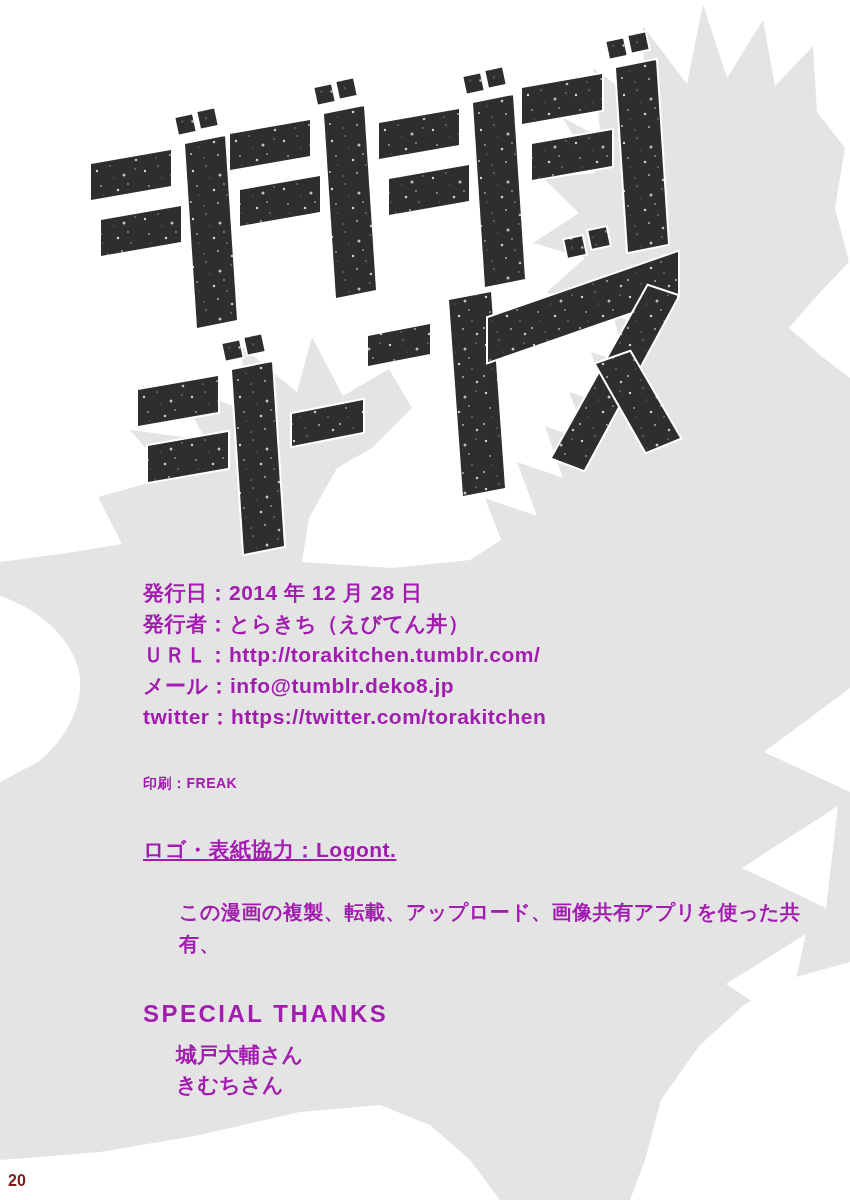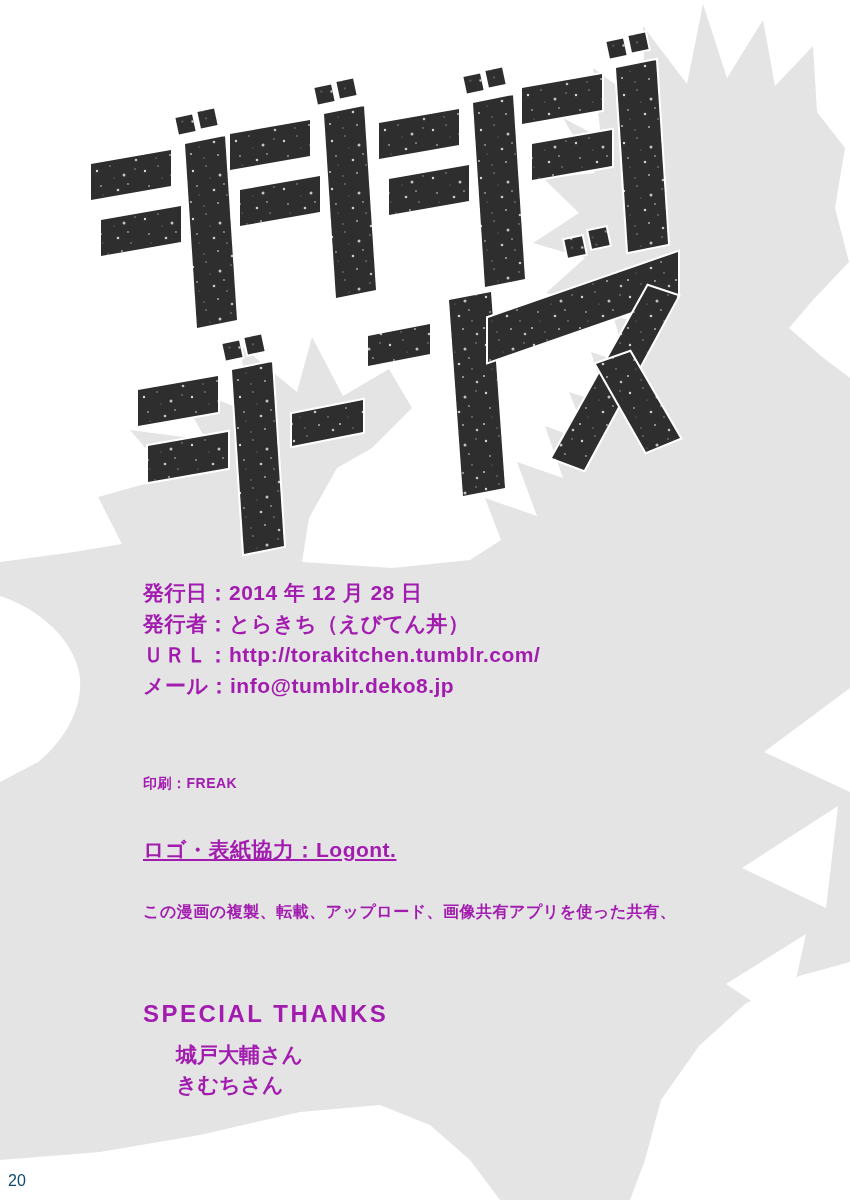--- a/index.html
+++ b/index.html
@@ -8,24 +8,24 @@
     background:#ffffff;
     font-family:"Liberation Sans","DejaVu Sans",sans-serif;
     color:#141414;
   }
   #stage{position:absolute;inset:0;width:850px;height:1200px;}
   .txt{position:absolute;left:143px;font-weight:bold;color:#a21caf;}
   .colophon{top:577px;font-size:21px;line-height:31px;letter-spacing:0.5px;}
   .colophon div{white-space:nowrap;}
   .printer{top:775px;font-size:14px;letter-spacing:0.5px;}
   .logocredit{top:836px;font-size:21px;letter-spacing:0.5px;text-decoration:underline;}
-  .disclaimer{top:896px;font-size:16px;line-height:32px;letter-spacing:0.5px;width:660px;}
+  .disclaimer{top:896px;font-size:20px;line-height:32px;letter-spacing:0.5px;width:660px;margin-left:36px;}
   .thanks-head{top:1000px;font-size:24px;letter-spacing:2.5px;}
   .thanks-names{top:1040px;font-size:21px;line-height:30px;margin-left:33px;}
-  .pagenum{position:absolute;left:8px;top:1172px;font-size:16px;font-weight:normal;color:#0c4a6e;}
+  .pagenum{position:absolute;left:8px;top:1172px;font-size:16px;font-weight:bold;color:#7f1d1d;}
   .sr{position:absolute;width:1px;height:1px;overflow:hidden;clip-path:inset(50%);}
 </style>
 </head>
 <body>
 
 <svg id="stage" viewBox="0 0 850 1200" aria-hidden="true">
   <defs>
 
     <pattern id="ink" width="48" height="48" patternUnits="userSpaceOnUse">
       <rect width="48" height="48" fill="#2e2e2e"></rect>
@@ -99,20 +99,21 @@
   </g>
 </svg>
 
 <div class="sr">ジジジジジーンズ</div>
 
 <div class="txt colophon">
   <div>発行日：2014 年 12 月 28 日</div>
   <div>発行者：とらきち（えびてん丼）</div>
   <div>ＵＲＬ：http://torakitchen.tumblr.com/</div>
   <div>メール：info@tumblr.deko8.jp</div>
+  <div>twitter：https://twitter.com/torakitchen</div>
 </div>
 
 <div class="txt printer">印刷：FREAK</div>
 
 <div class="txt logocredit">ロゴ・表紙協力：Logont.</div>
 
 <div class="txt disclaimer">
   <div>この漫画の複製、転載、アップロード、画像共有アプリを使った共有、</div>
 </div>
 

